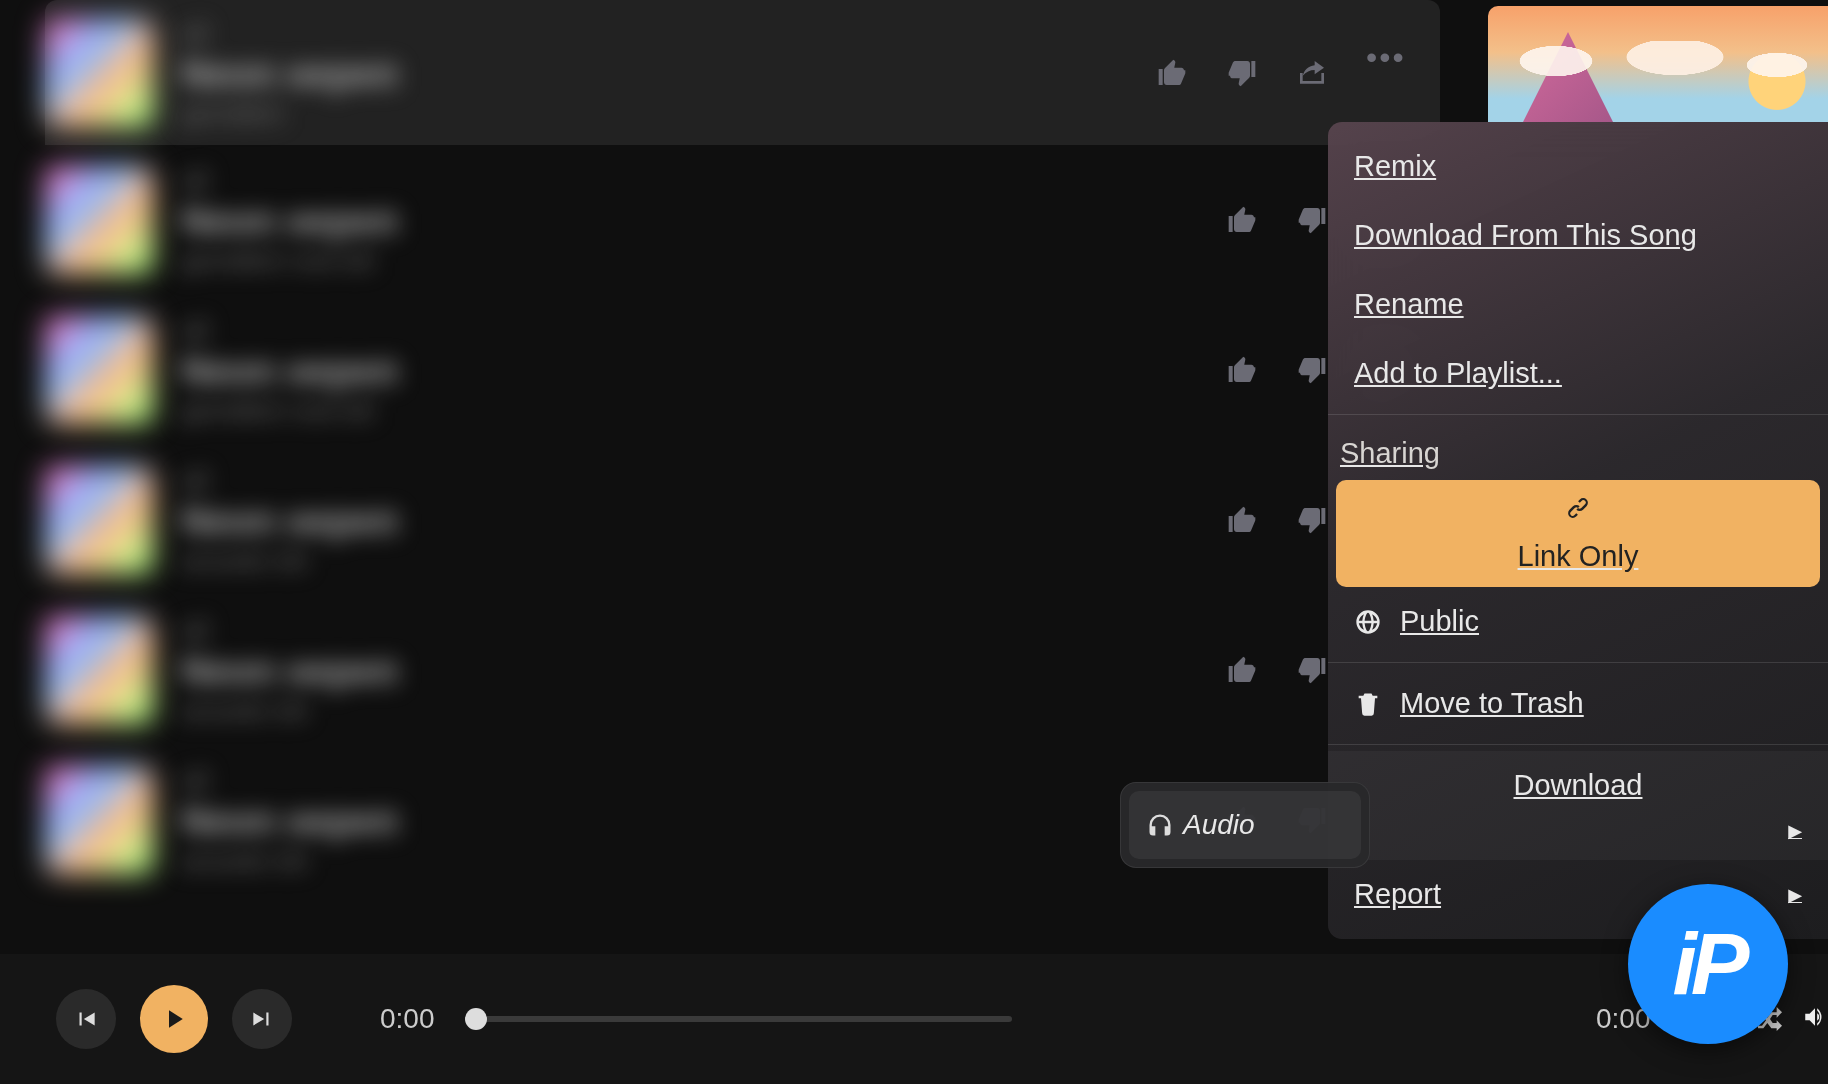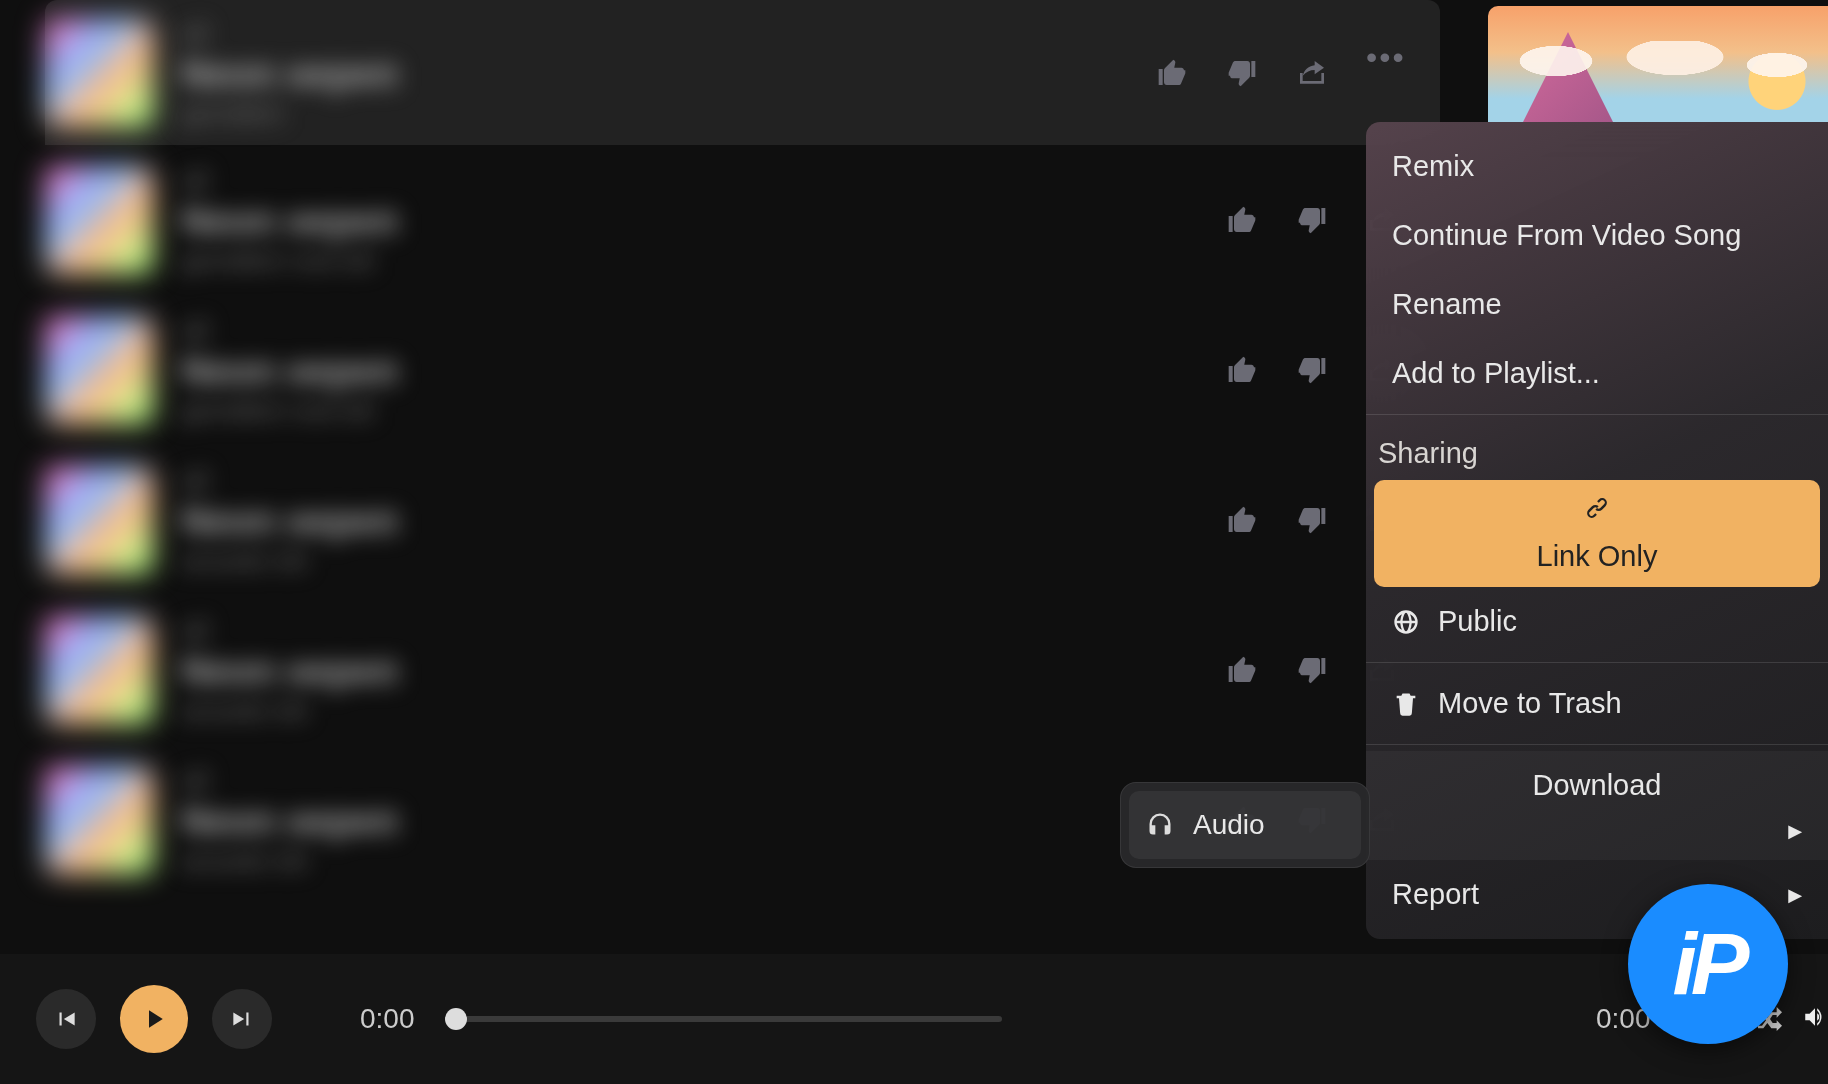--- a/index.html
+++ b/index.html
@@ -83,28 +83,29 @@
     background:
       radial-gradient(ellipse 60px 25px at 20% 50%, #fff6ef 0 60%, transparent 61%),
       radial-gradient(ellipse 80px 30px at 55% 40%, #fff1e5 0 60%, transparent 61%),
       radial-gradient(ellipse 50px 20px at 85% 60%, #fff6ef 0 60%, transparent 61%);
     opacity:.9;
   }
   
   .menu {
     position:absolute;
     top:122px; right:0;
-    width:462px;
+    width:500px;
     background: linear-gradient(155deg, rgba(90,70,80,.92) 0%, rgba(45,42,46,.96) 45%, rgba(30,30,32,.97) 100%);
     backdrop-filter: blur(20px);
     border-top-left-radius:14px;
     border-bottom-left-radius:14px;
     padding:10px 0;
     font-size:29px;
     font-weight:400;
+    text-decoration:underline;
   }
   .mi {
     padding:18px 26px;
     display:flex;
     align-items:center;
     gap:18px;
     cursor:pointer;
     position:relative;
   }
   .mi.selected {
@@ -126,37 +127,38 @@
     position:absolute;
     top:782px; left:1120px;
     width:250px;
     background: rgba(40,40,42,.97);
     border:1px solid rgba(255,255,255,.08);
     border-radius:16px;
     padding:8px;
     font-size:28px;
   }
   .si {
-    display:flex; align-items:flex-start; gap:18px;
+    display:flex; align-items:center; gap:8px;
     padding:18px 16px;
     border-radius:10px;
     cursor:pointer;
+    font-style:italic;
   }
   .si.selected { background: rgba(255,255,255,.06); }
   .si .sicon { width:30px; height:30px; display:flex; align-items:center; justify-content:center; }
   .si .sicon svg { width:28px; height:28px; fill:#ddd; }
   
   .player {
     position:absolute;
     left:0; right:0; bottom:0;
     height:130px;
     background:#151515;
     display:flex;
     align-items:center;
-    padding:0 40px 0 36px;
+    padding:0 40px 0 56px;
     gap:24px;
   }
   .pbtn {
     width:60px; height:60px;
     border-radius:50%;
     background:#2a2a2a;
     display:flex; align-items:center; justify-content:center;
     cursor:pointer;
     color:#ddd;
   }
@@ -370,21 +372,21 @@
   </div>
 </div>
 
 <div class="artwork"></div>
 
 <div class="menu">
   <div class="mi">
       <span>Remix</span>
     </div>
   <div class="mi">
-      <span>Continue From Video Song</span>
+      <span>Download From This Song</span>
     </div>
   <div class="mi">
       <span>Rename</span>
     </div>
   <div class="mi">
       <span>Add to Playlist...</span>
     </div>
   <div class="sep"></div>
   <div class="section-label">Sharing</div>
   <div class="mi selected">

